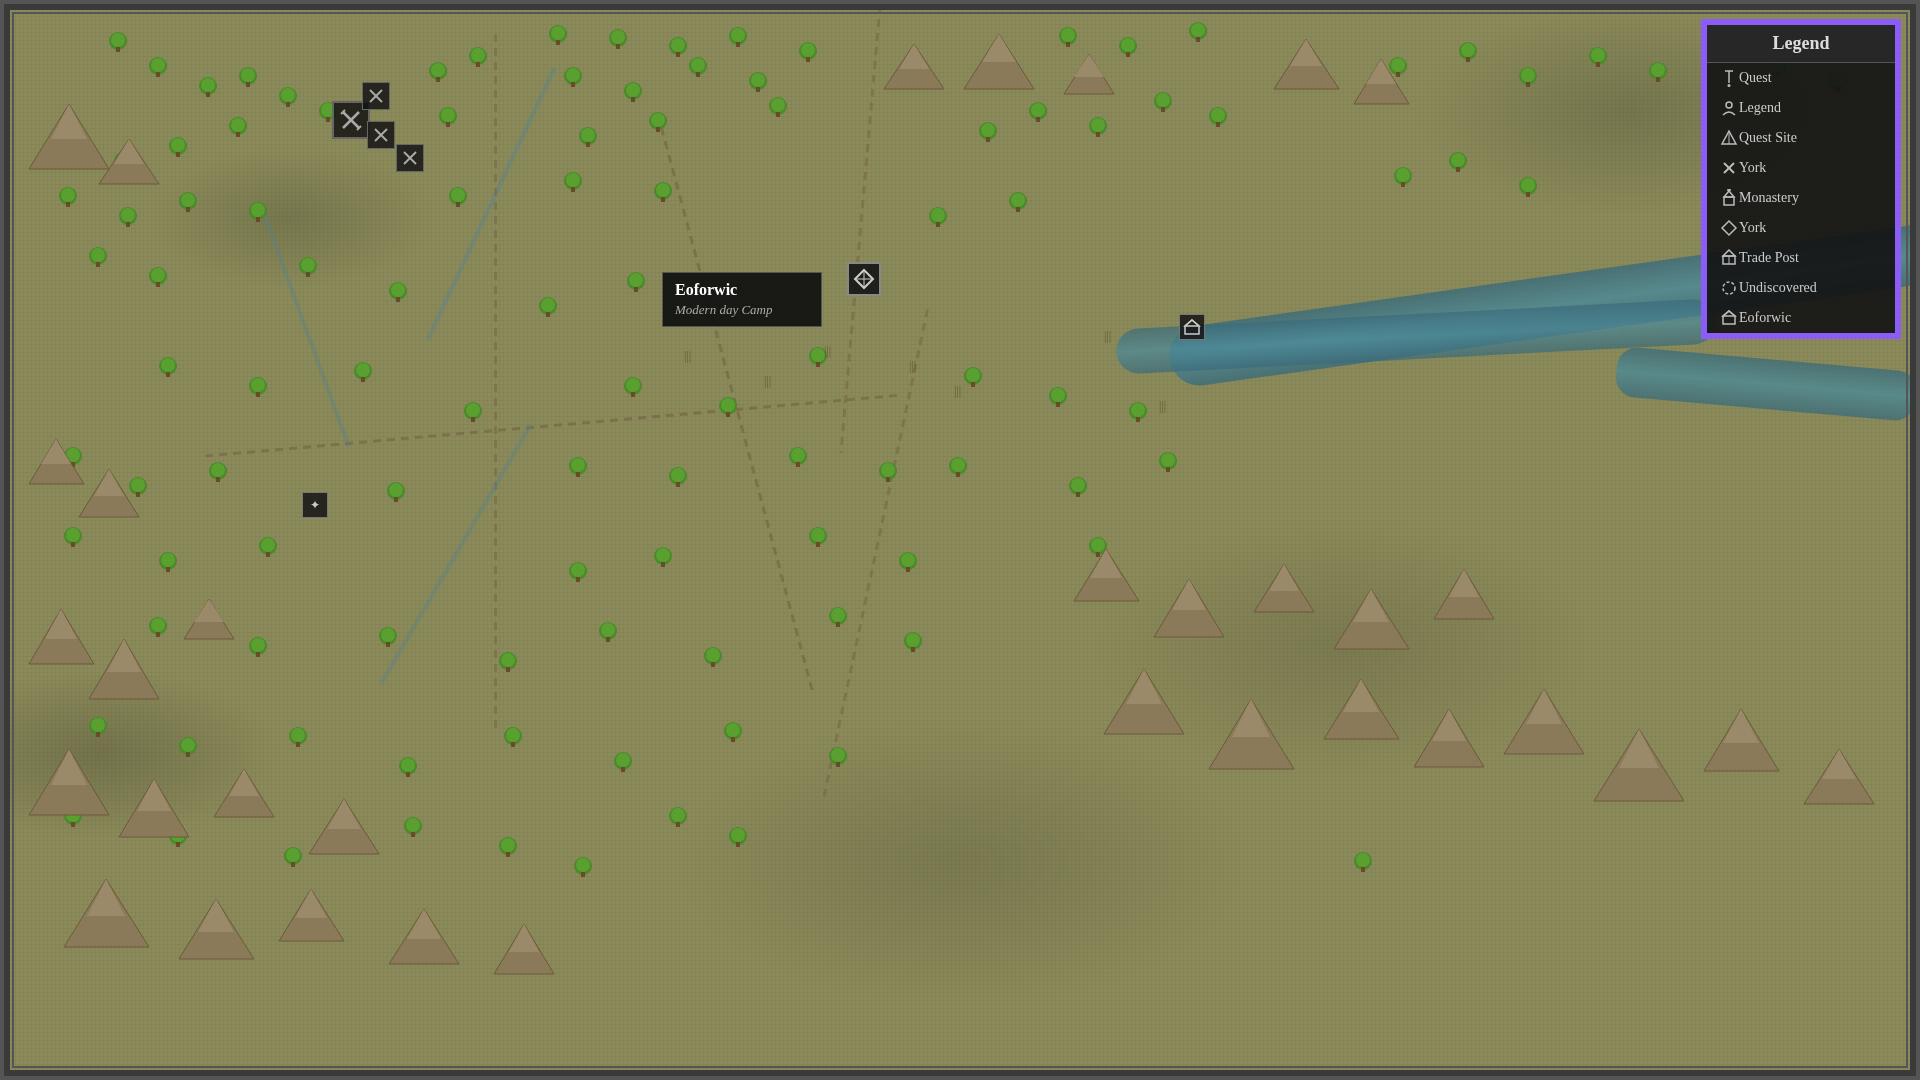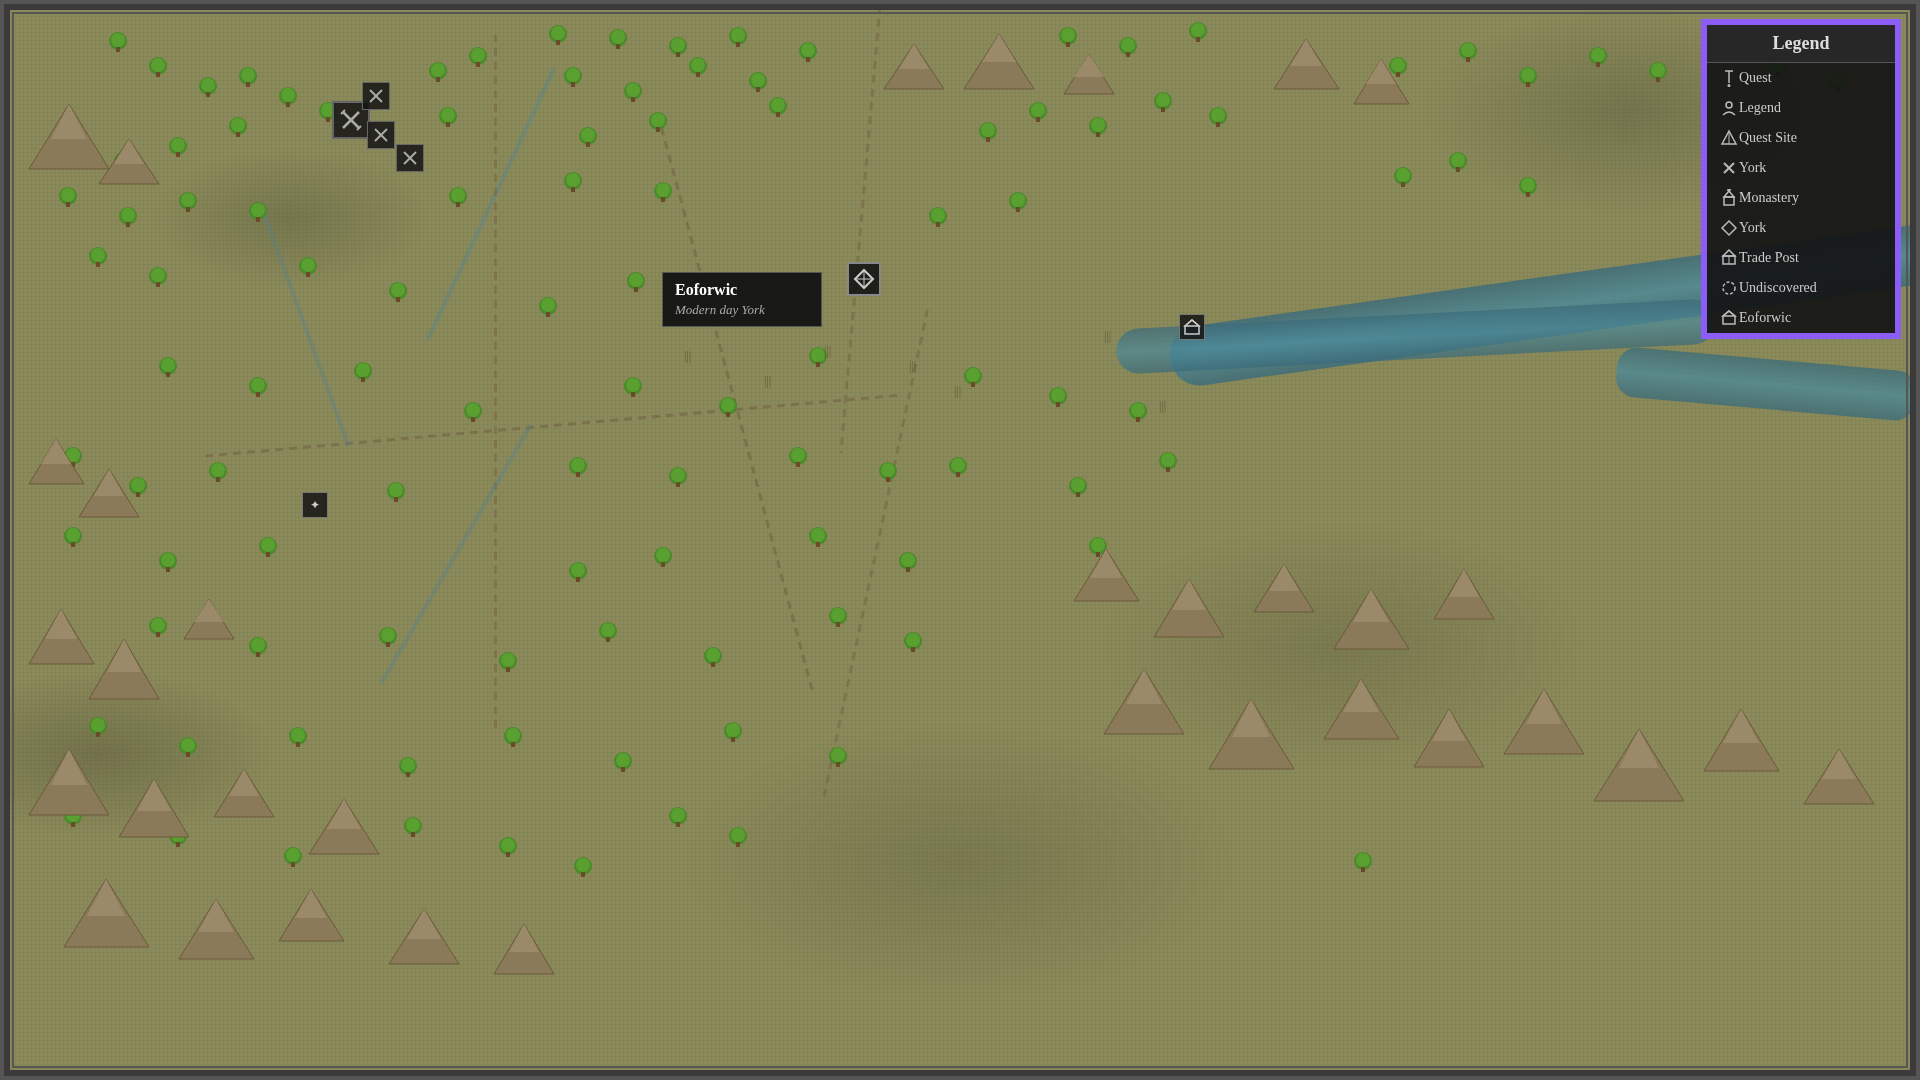--- a/index.html
+++ b/index.html
@@ -1080,21 +1080,21 @@
         <svg width="18" height="18" viewBox="0 0 18 18">
 
           <polygon points="9,2 16,8 16,16 2,16 2,8" fill="none" stroke="#ccc" stroke-width="1.5"></polygon>
           <polygon points="9,2 16,8 2,8" fill="none" stroke="#ccc" stroke-width="1.5"></polygon>
         </svg>
       </div>
     </div>
 
     <div id="tooltip">
       <div class="tooltip-name">Eoforwic</div>
-      <div class="tooltip-sub">Modern day York</div>
+      <div class="tooltip-sub">Modern day Camp</div>
     </div>
 
   </div>
 
   <div id="legend-panel">
     <div id="legend-title">Legend</div>
 
     <div class="legend-item">
       <div class="legend-icon">
         <svg viewBox="0 0 18 18">

